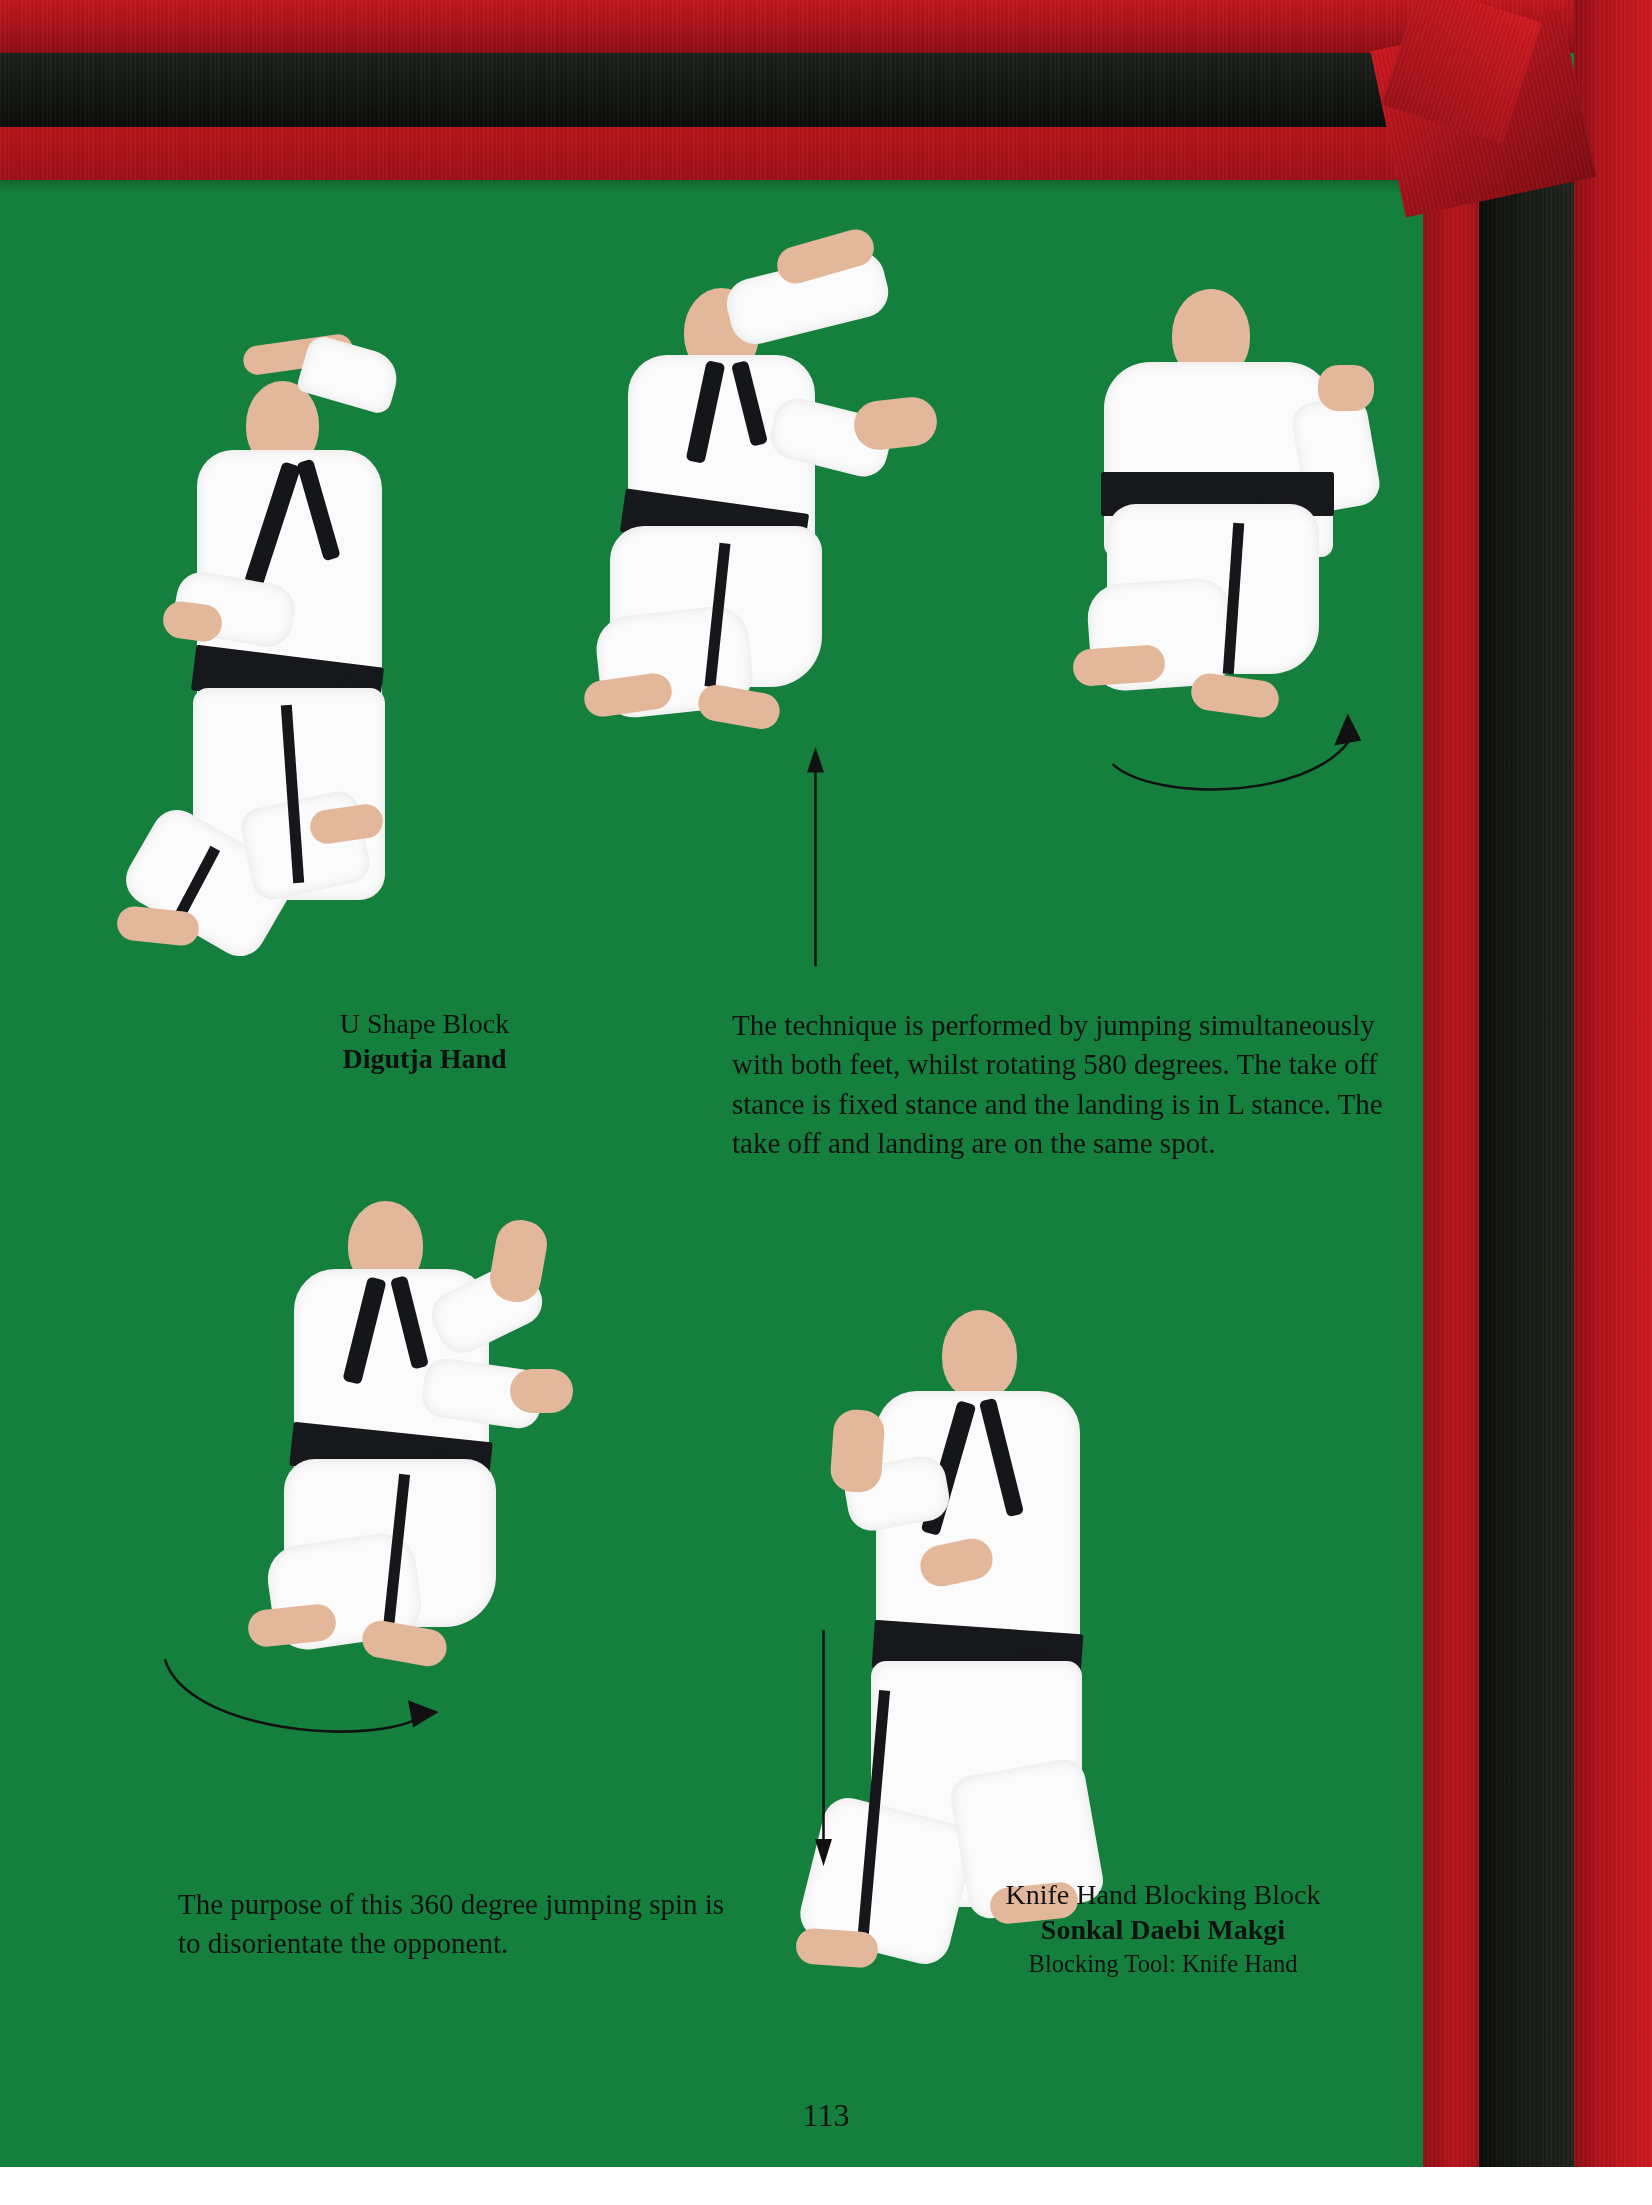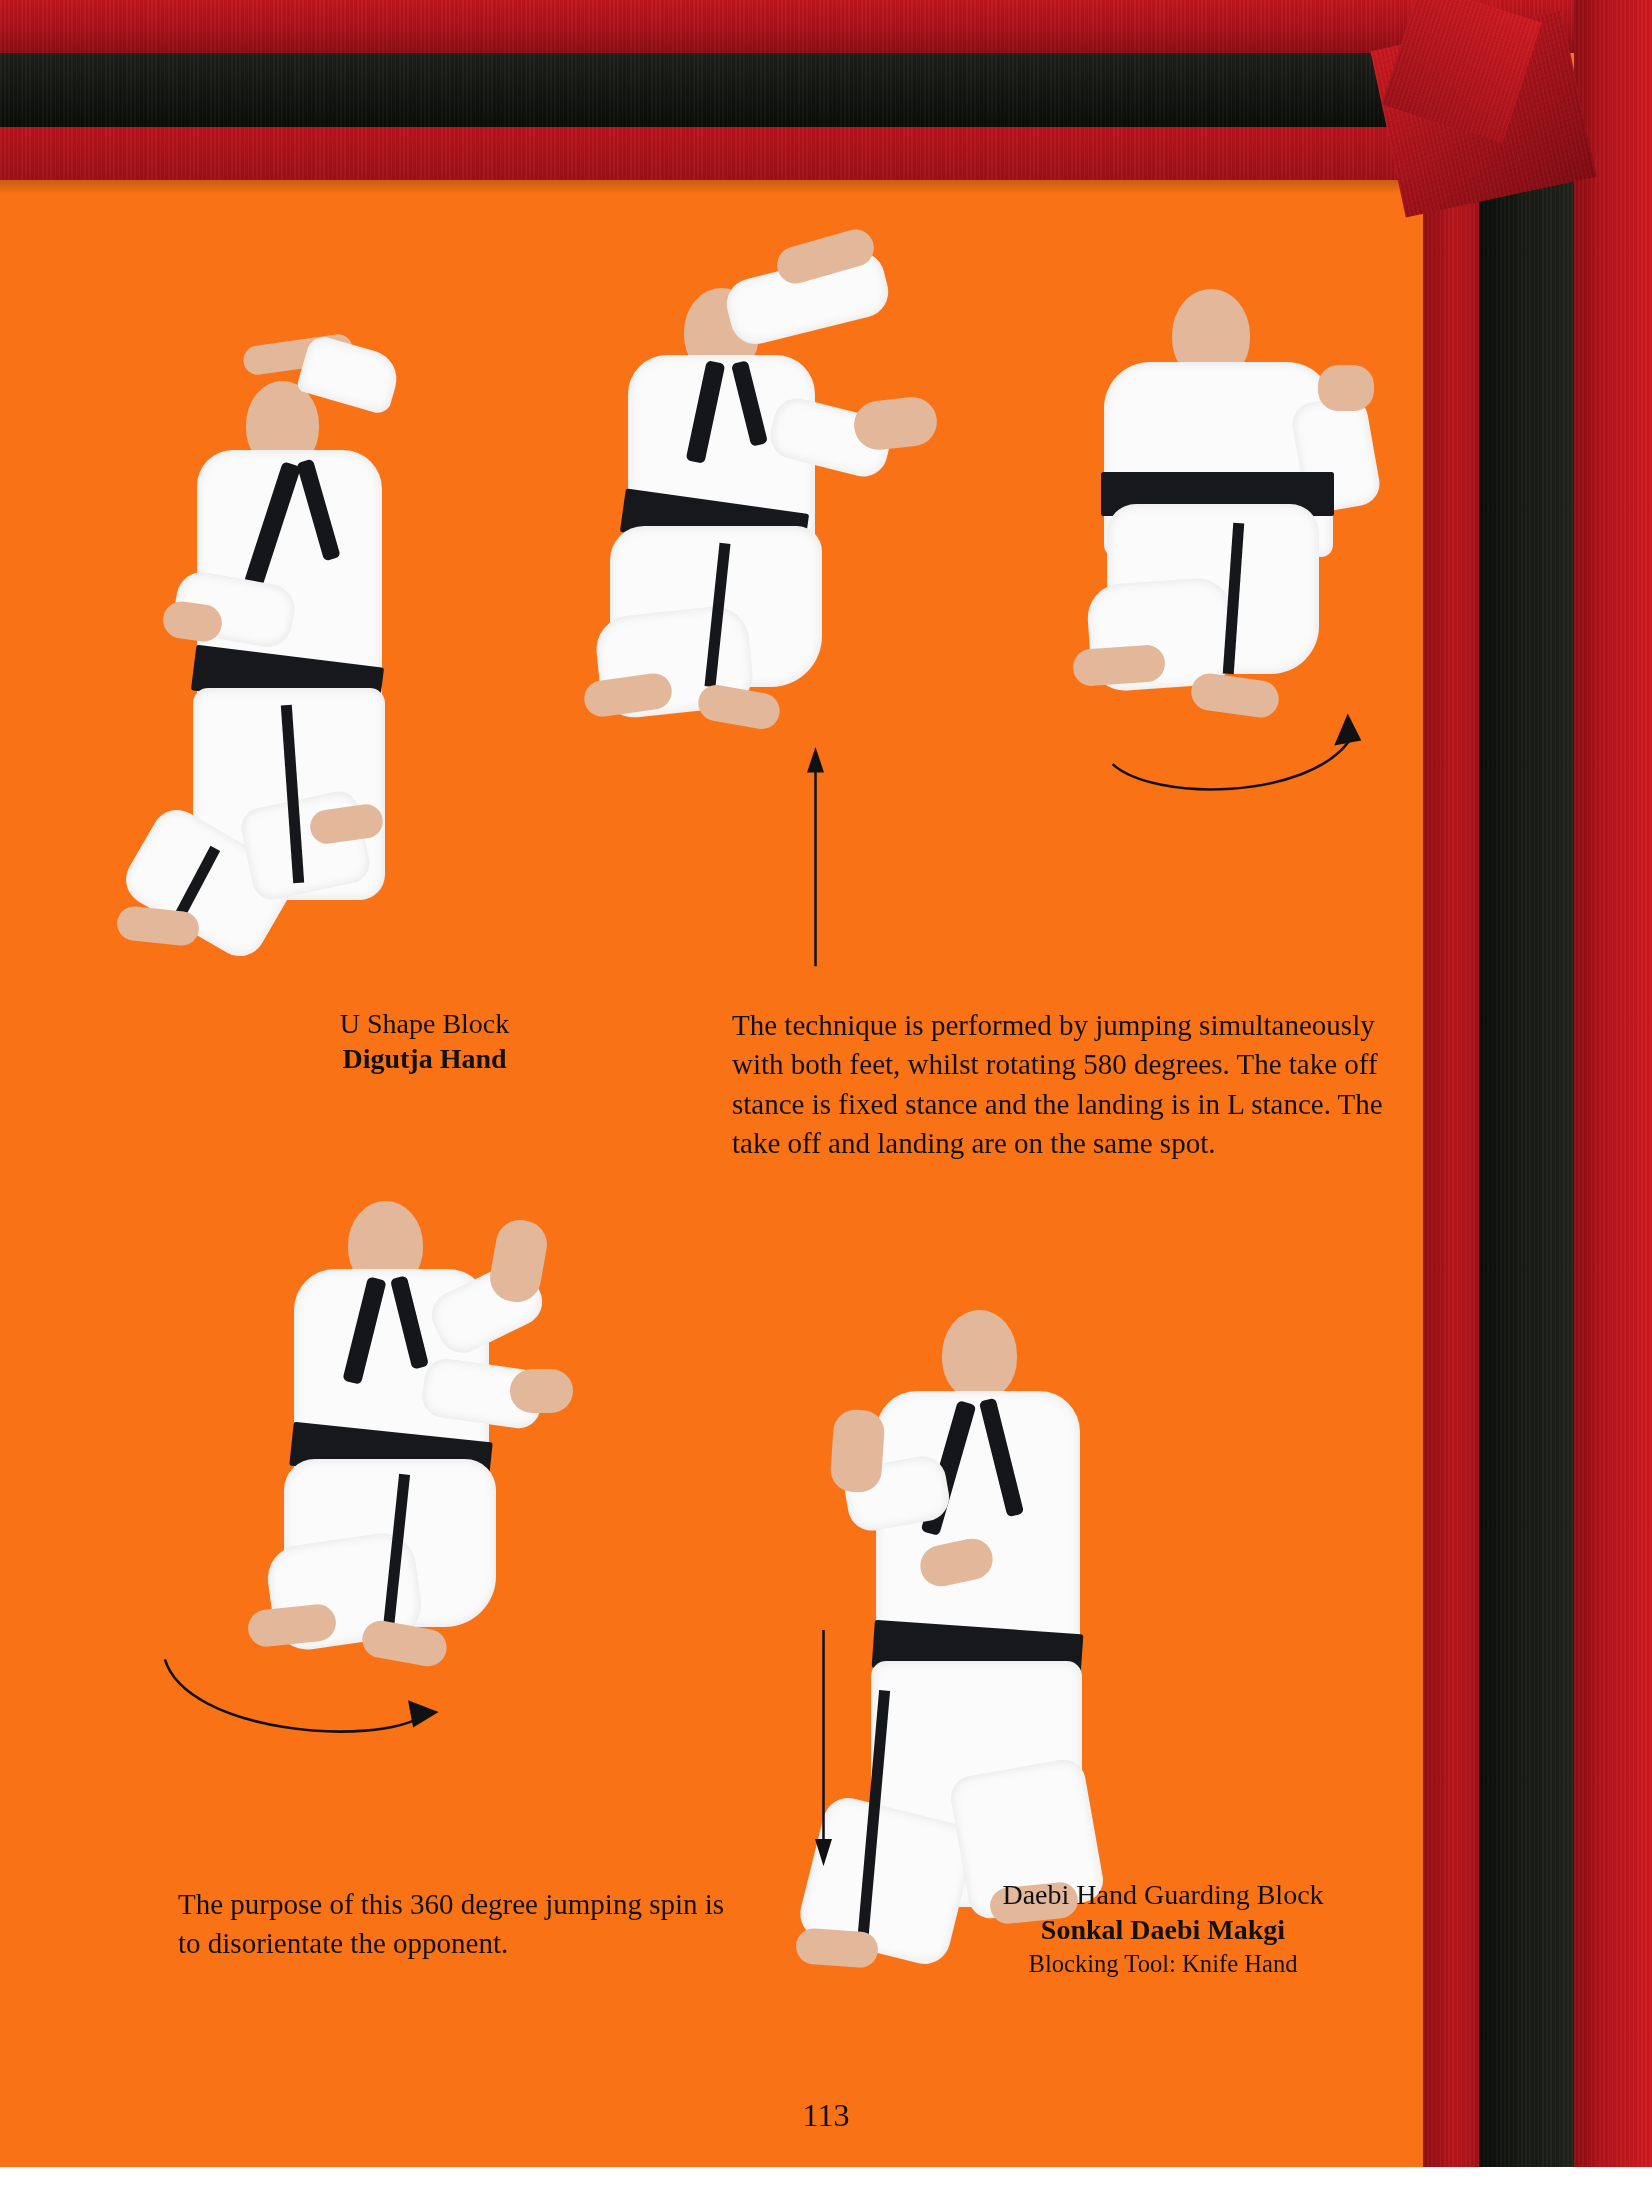--- a/index.html
+++ b/index.html
@@ -8,21 +8,21 @@
     background: #ffffff;
   }
   body {
     font-family: "Liberation Serif", serif;
   }
   #page {
     position: relative;
     width: 1652px;
     height: 2167px;
     overflow: hidden;
-    background: #f97316;
+    background: #15803d;
   }
 
   
   .belt-layer { position: absolute; inset: 0; pointer-events: none; }
 
   .belt-red-top {
     position: absolute;
     left: 0; top: 0;
     width: 1652px; height: 53px;
     background: linear-gradient(180deg, #c2161c 0%, #a8121a 55%, #8d0d14 100%);
@@ -338,21 +338,21 @@
   <div class="cap" style="left:153px; top:1006px; width:543px;">
     <div class="cap-en">U Shape Block</div>
     <div class="cap-kr">Digutja Hand</div>
   </div>
 
   <div class="para" style="left:732px; top:1006px; width:679px;">The technique is performed by jumping simultaneously with both feet, whilst rotating 580 degrees. The take off stance is fixed stance and the landing is in L stance. The take off and landing are on the same spot.</div>
 
   <div class="para" style="left:178px; top:1885px; width:560px;">The purpose of this 360 degree jumping spin is to disorientate the opponent.</div>
 
   <div class="cap" style="left:900px; top:1877px; width:526px;">
-    <div class="cap-en">Daebi Hand Guarding Block</div>
+    <div class="cap-en">Knife Hand Blocking Block</div>
     <div class="cap-kr">Sonkal Daebi Makgi</div>
     <div class="cap-tool">Blocking Tool: Knife Hand</div>
   </div>
 
   <div class="page-num" style="left:741px; top:2097px; width:170px;">113</div>
 
 </div>
 
 
 </body></html>

